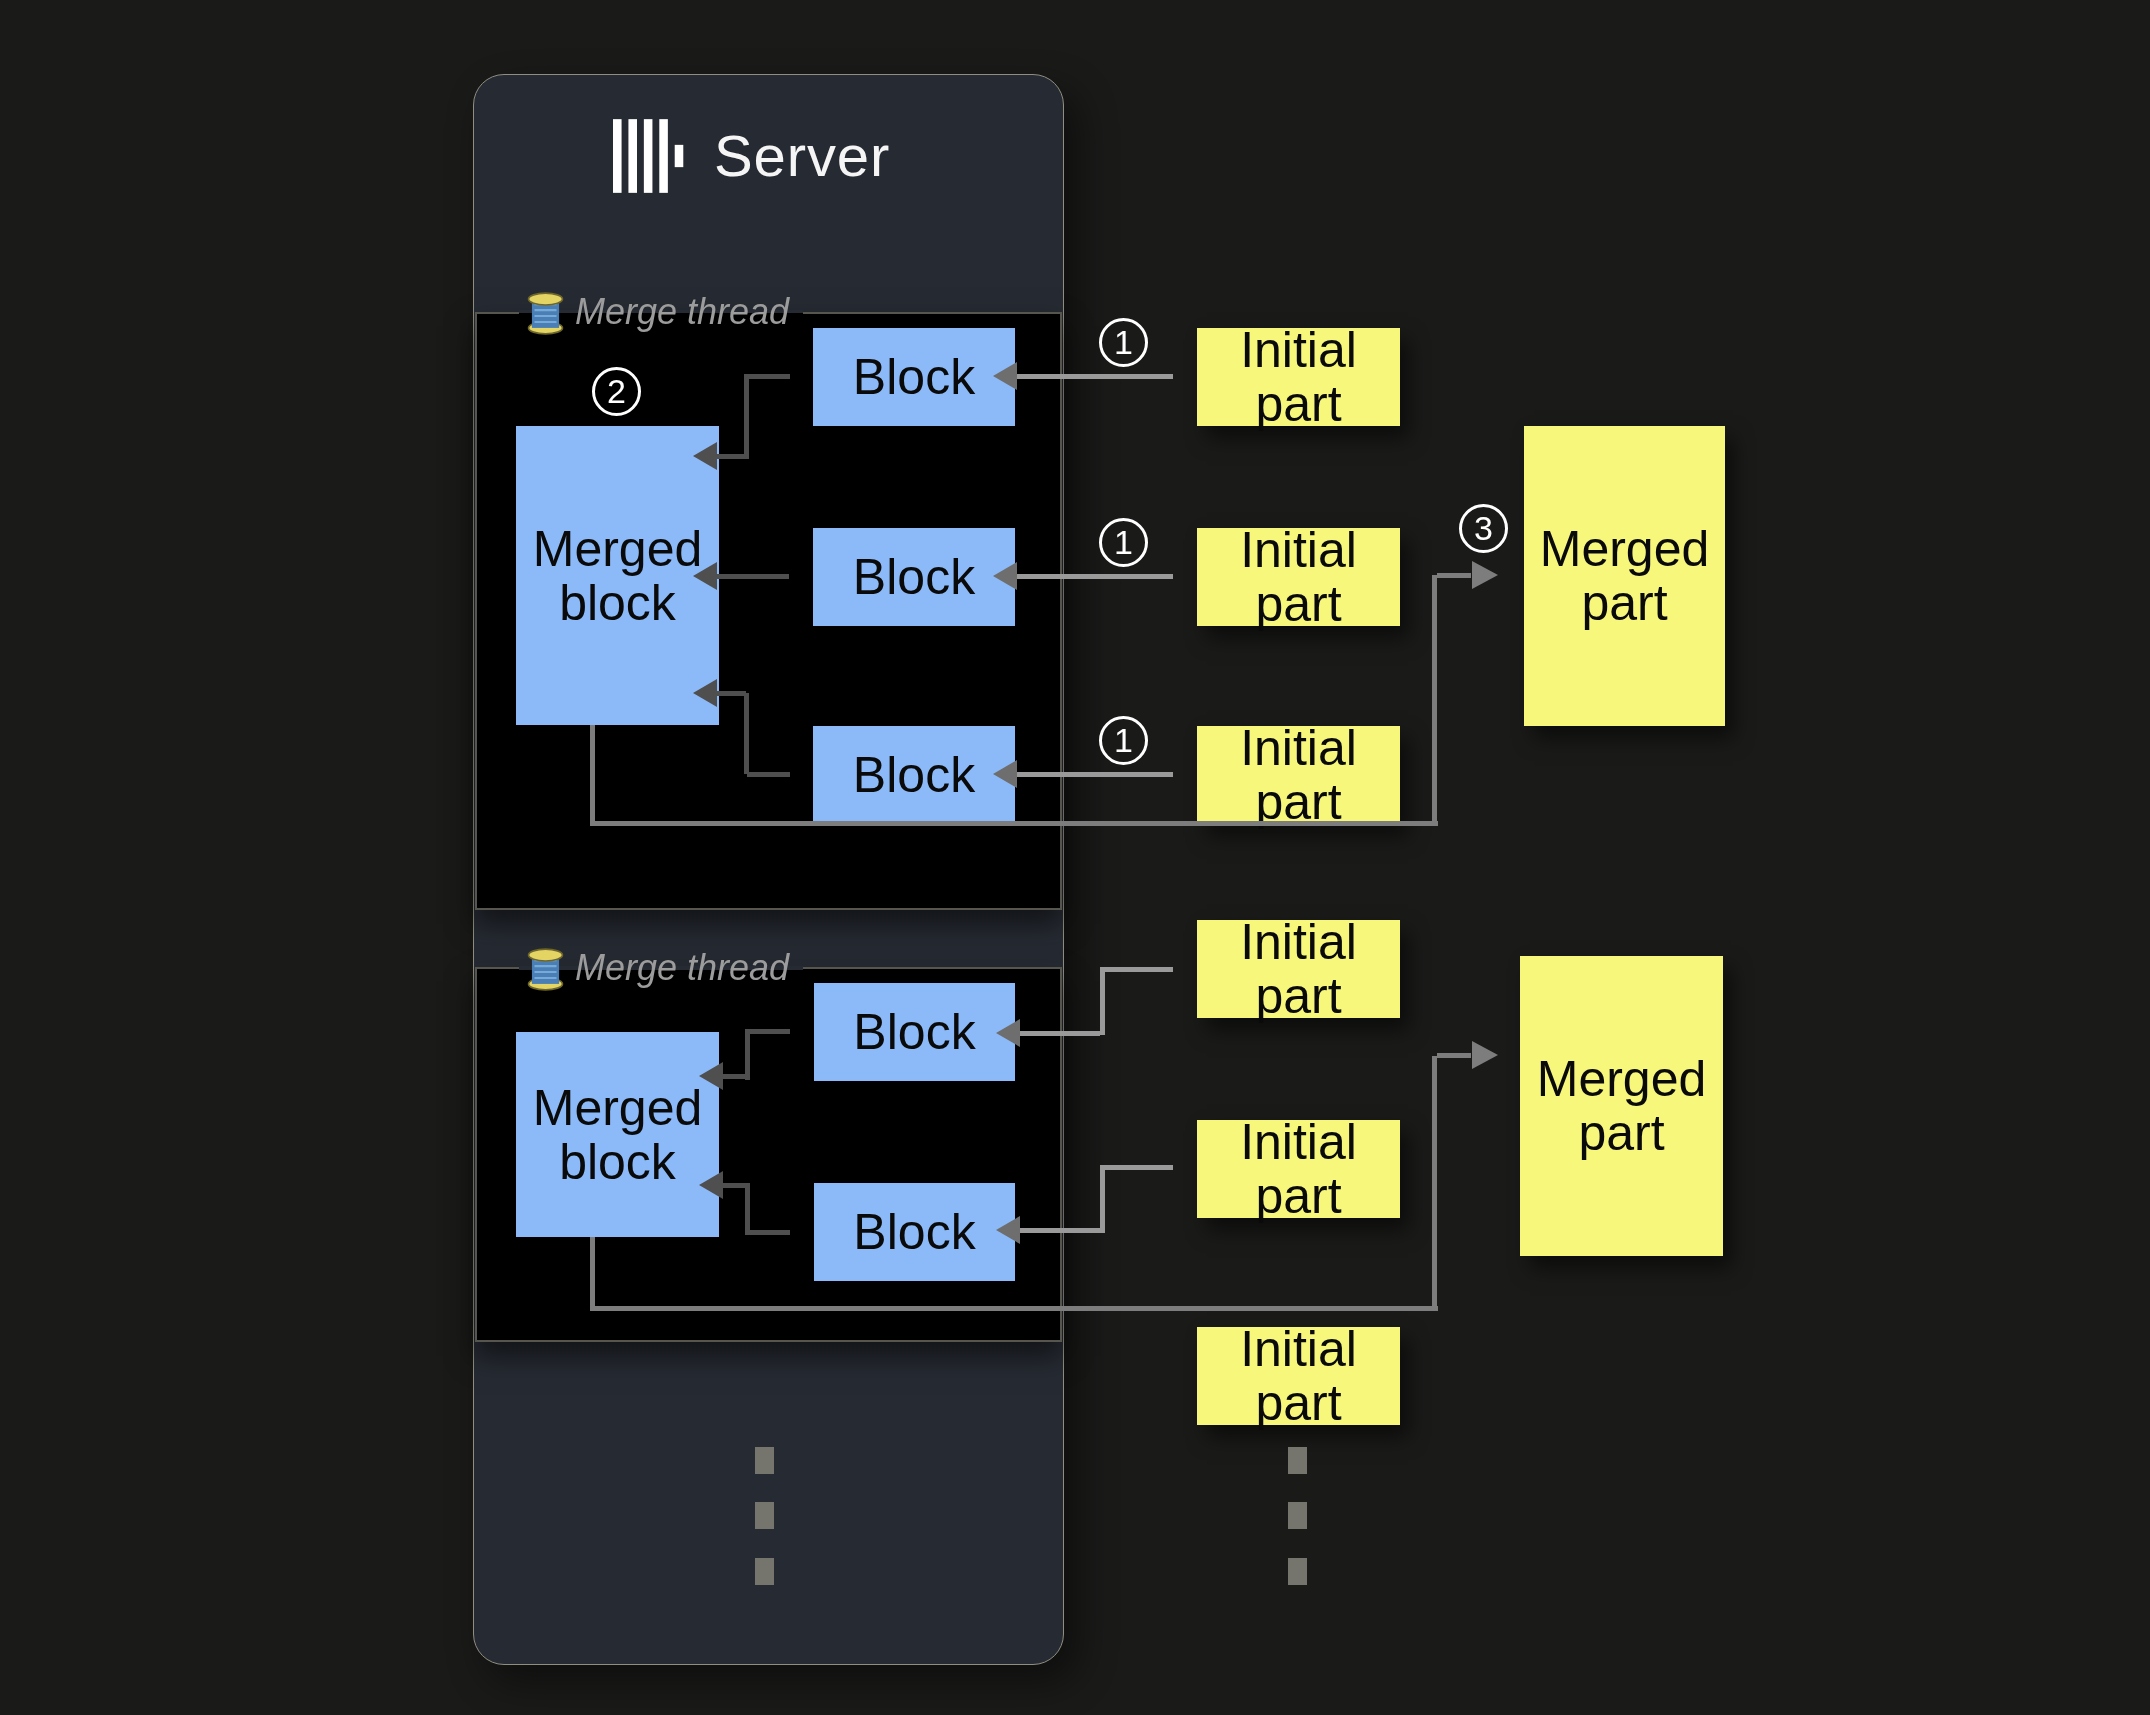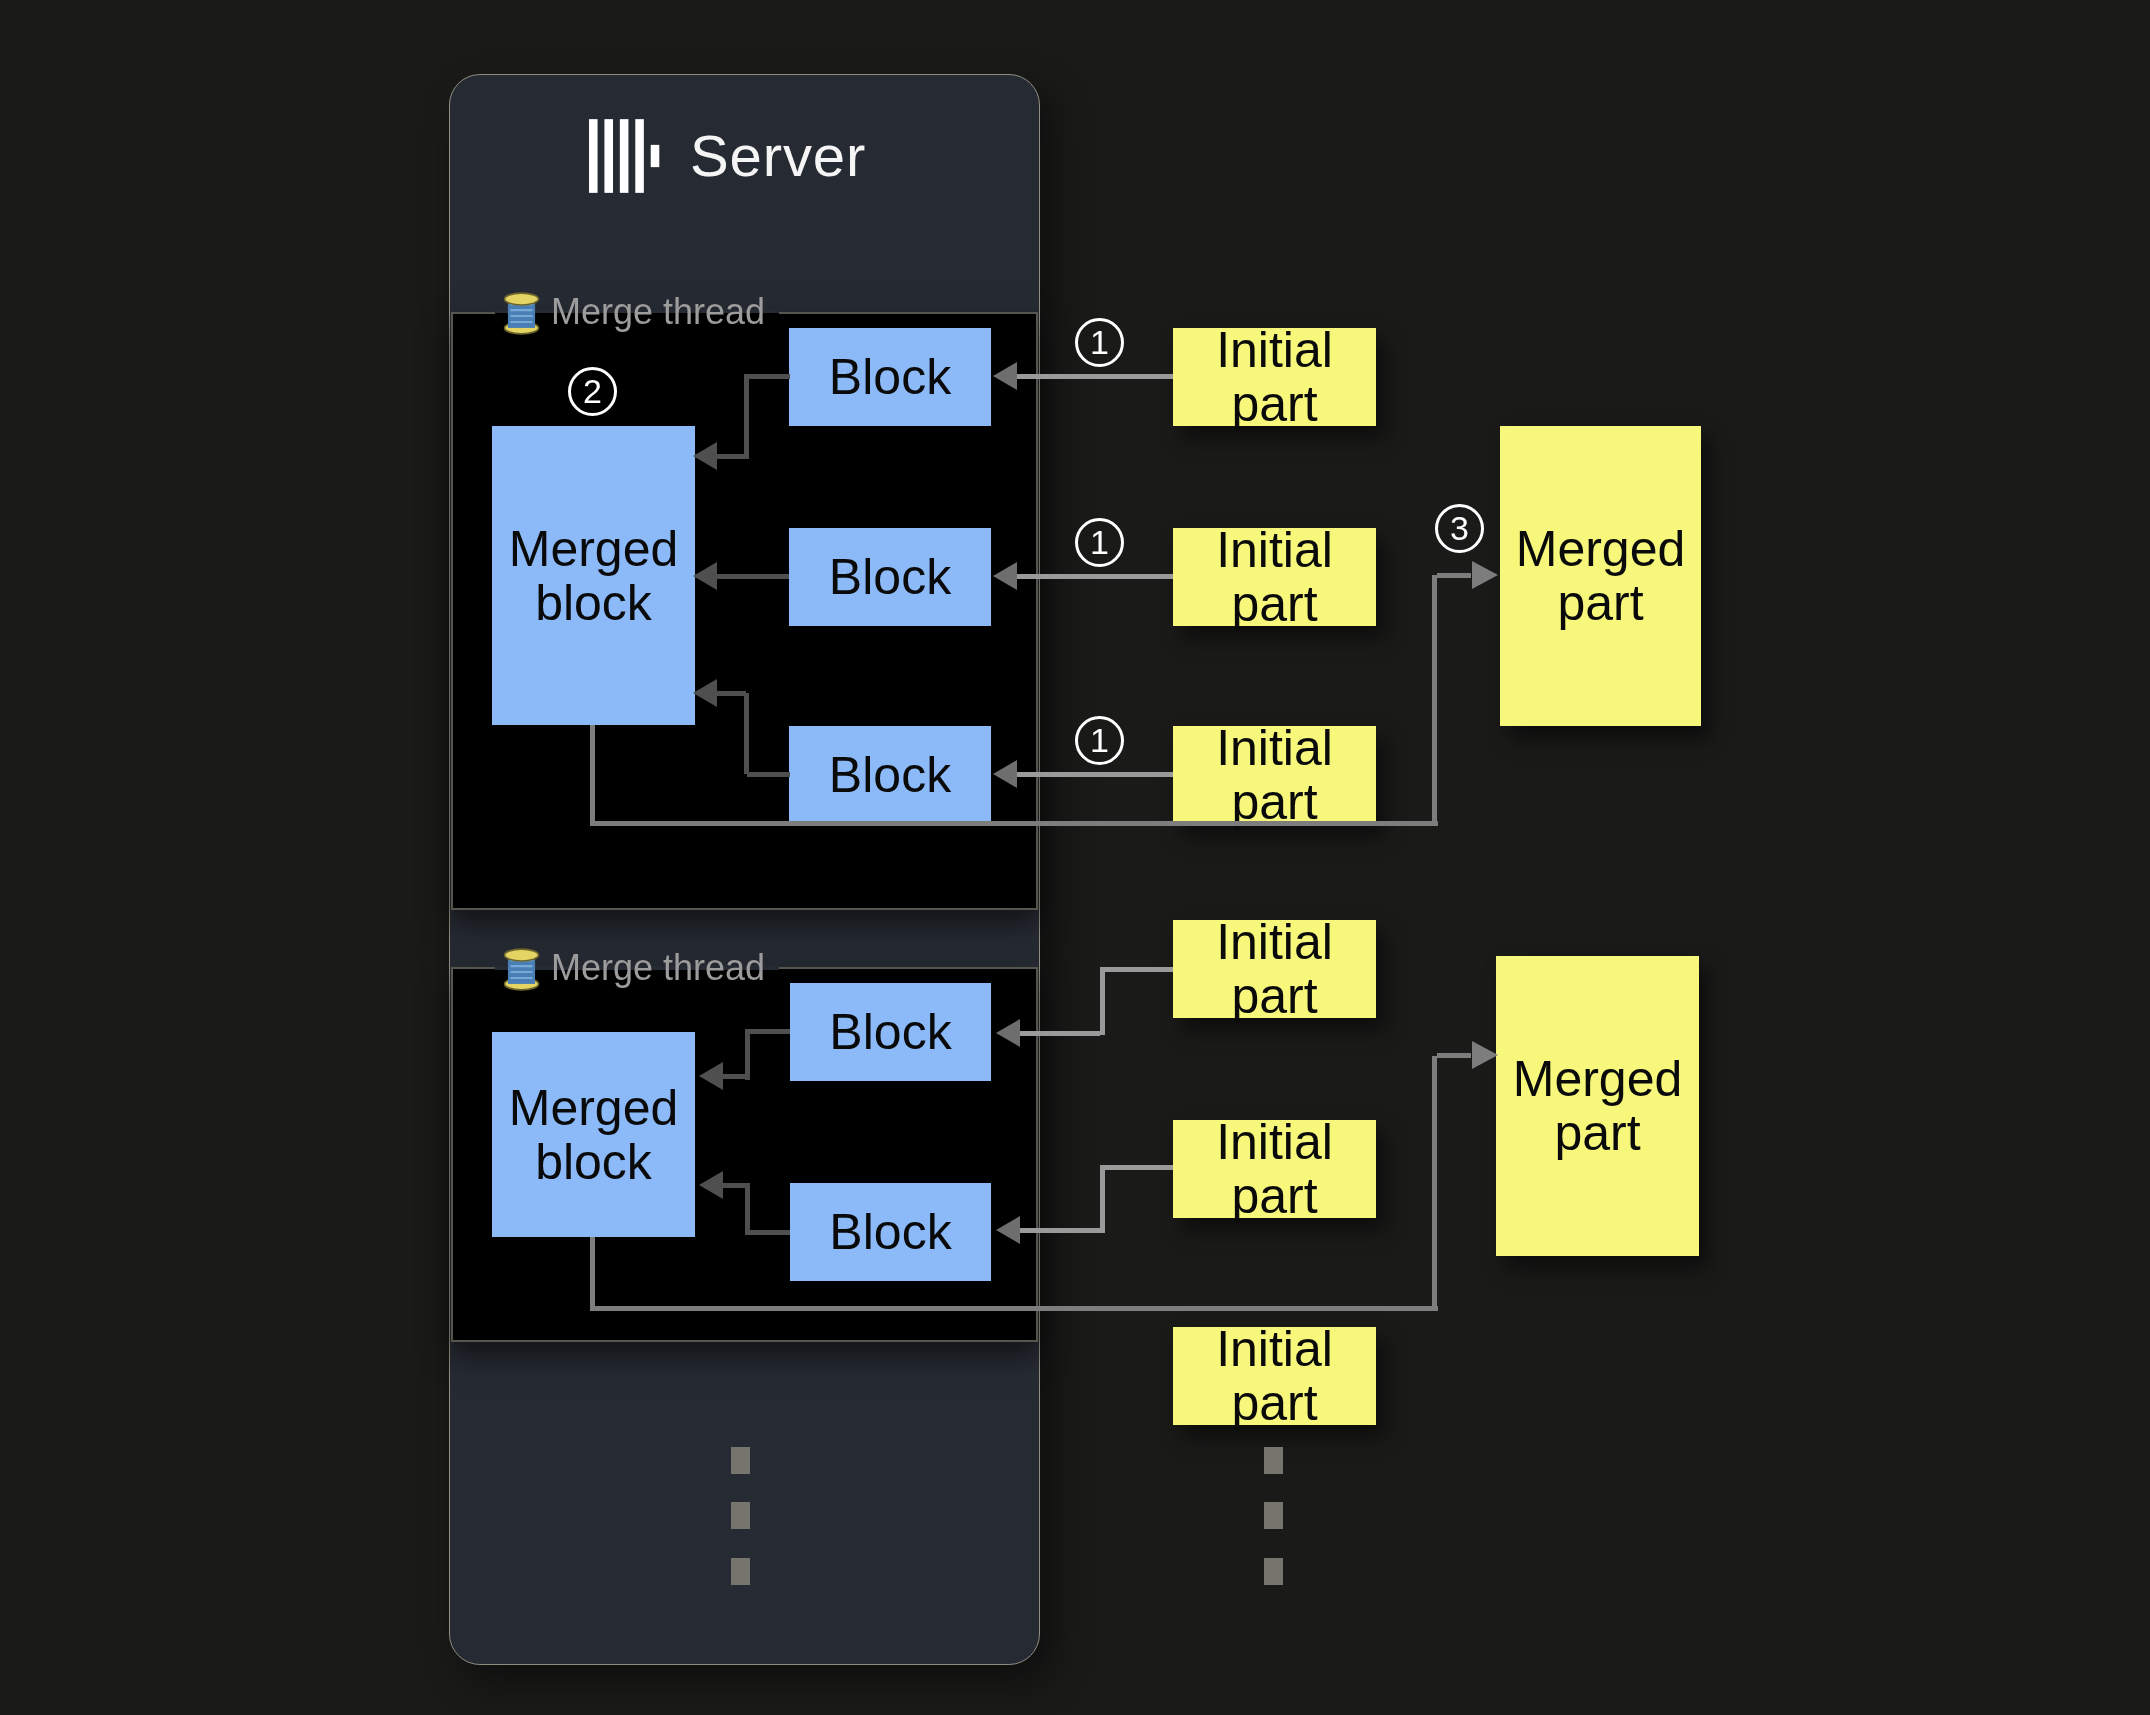--- a/index.html
+++ b/index.html
@@ -1,39 +1,39 @@
 <!DOCTYPE html>
 <html style="font-size:13.7px"><head>
 <meta charset="utf-8">
 <style>
   html,body{margin:0;padding:0;}
   body{
     width:2150px;height:1716px;position:relative;overflow:hidden;
     background:#1a1a19;
     font-family:"Liberation Sans", sans-serif;
   }
-  .abs{position:absolute;}
+  .abs{position:absolute;margin-left:24px;}
   
   .panel{
     left:449px;top:74px;width:591px;height:1591px;
     background:#262a32;border:1.7px solid #8f8e80;border-radius:31px;
     box-shadow:13.7px 17px 38px rgba(0,0,0,.45);
     box-sizing:border-box;
   }
   .title-row{left:589px;top:116px;height:79px;display:flex;align-items:center;gap:29px;}
   .title-text{color:#f5f5f5;font-size:58px;letter-spacing:0.9px;}
   
   .mtbox{
     left:451px;width:587px;background:#000;border:2.6px solid #56564e;box-sizing:border-box;
     box-shadow:0 13.7px 26px rgba(0,0,0,.55);
   }
   #mtbox1{top:312px;height:598px;}
   #mtbox2{top:967px;height:375px;}
   .legend-gap{left:495px;width:284px;height:6.8px;background:linear-gradient(#262a32 50%,#000 50%);z-index:2;}
-  .legend-text{font-size:36px;color:#9c9c9c;z-index:3;white-space:nowrap;}
+  .legend-text{font-size:36px;color:#9c9c9c;z-index:3;white-space:nowrap;font-style:italic;}
   
   .bluebox,.yellowbox{
     display:flex;align-items:center;justify-content:center;text-align:center;
     font-size:50px;line-height:1.08;color:#0a0a0a;z-index:2;box-sizing:border-box;
   }
   .bluebox{background:#8cbaf8;}
   .yellowbox{background:#f6f77b;box-shadow:8.6px 12px 19px rgba(0,0,0,.55);}
   
   .ln{position:absolute;z-index:3;}
   .ln-d{background:#4f4f4f;}

